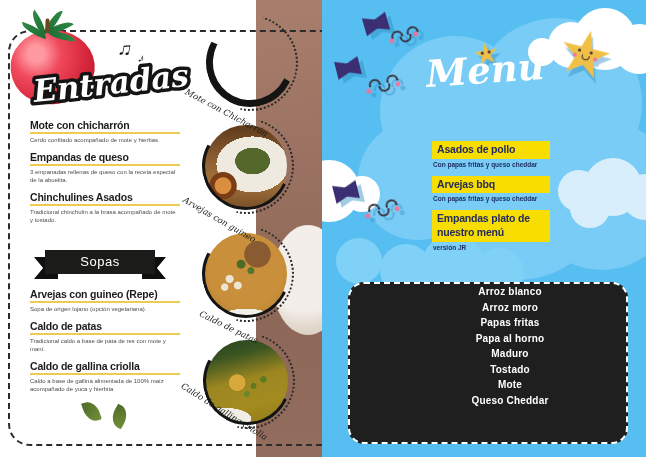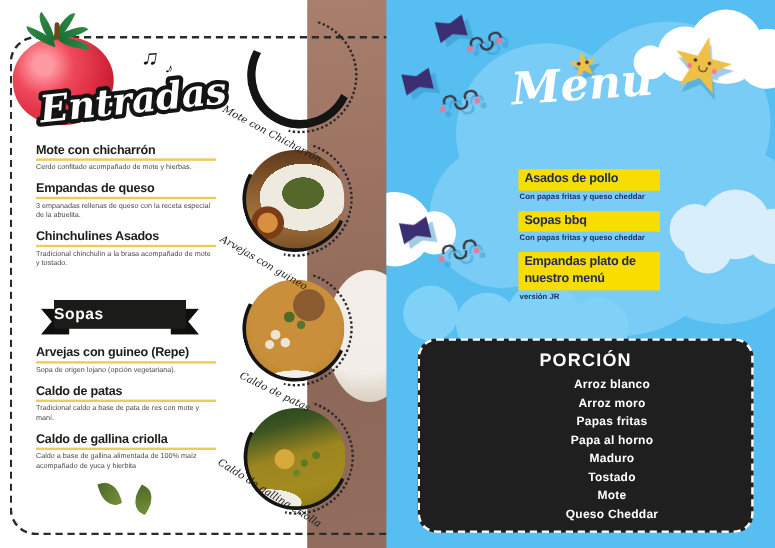--- a/index.html
+++ b/index.html
@@ -33,21 +33,21 @@
   .mi{margin-bottom:7px;}
   .mi h3{margin:0;font-size:10.5px;font-weight:bold;color:#1d1d1b;letter-spacing:-0.2px;
     border-bottom:2px solid #eecb53;padding-bottom:1px;}
   .mi p{margin:2px 0 0;font-size:6px;line-height:1.35;color:#4c4c4a;}
 
   .ribbon{position:absolute;left:34px;top:250px;width:132px;height:32px;}
   .ribbon .tail{position:absolute;top:7px;width:24px;height:22px;background:#0f0f0e;}
   .ribbon .tail.l{left:0;clip-path:polygon(0 0,100% 0,100% 100%,0 100%,38% 50%);}
   .ribbon .tail.r{right:0;clip-path:polygon(0 0,100% 0,62% 50%,100% 100%,0 100%);}
   .ribbon .bar{position:absolute;left:11px;right:11px;top:0;height:24px;background:#1b1b19;
-    color:#fff;font-weight:bold;font-size:13px;line-height:24px;letter-spacing:.5px;}
+    color:#fff;font-weight:normal;font-size:13px;line-height:24px;text-align:center;letter-spacing:.5px;}
 
   .leaf-deco{position:absolute;width:15px;height:21px;border-radius:0 75% 8% 75%;
     background:linear-gradient(140deg,#4f6a27,#73903a);}
   .leaf1{left:84px;top:401px;transform:rotate(-18deg);}
   .leaf2{left:112px;top:406px;transform:rotate(30deg);}
 
   
   .pc{position:absolute;width:82px;height:82px;}
   .pc .ring{position:absolute;inset:-7px;border:2px dotted #2a2a2a;border-radius:50%;
     clip-path:inset(0 0 0 52%);transform:rotate(14deg);}
@@ -330,28 +330,27 @@
         <span class="scheek" style="left:-12px;top:2px;"></span>
         <span class="scheek" style="left:9px;top:2px;"></span>
       </span>
     </div>
 
     <div class="title-script">Menu</div>
 
     <div class="kid-list">
       <div class="ki-box">Asados de pollo</div>
       <div class="ki-sub">Con papas fritas y queso cheddar</div>
-      <div class="ki-box">Sopas bbq</div>
+      <div class="ki-box">Arvejas bbq</div>
       <div class="ki-sub">Con papas fritas y queso cheddar</div>
       <div class="ki-box">Empandas plato de nuestro menú</div>
       <div class="ki-sub">versión JR</div>
     </div>
 
     <div class="porcion">
-      <div class="p-title">PORCIÓN</div>
       <ul class="p-list">
         <li>Arroz blanco</li>
         <li>Arroz moro</li>
         <li>Papas fritas</li>
         <li>Papa al horno</li>
         <li>Maduro</li>
         <li>Tostado</li>
         <li>Mote</li>
         <li>Queso Cheddar</li>
       </ul>

